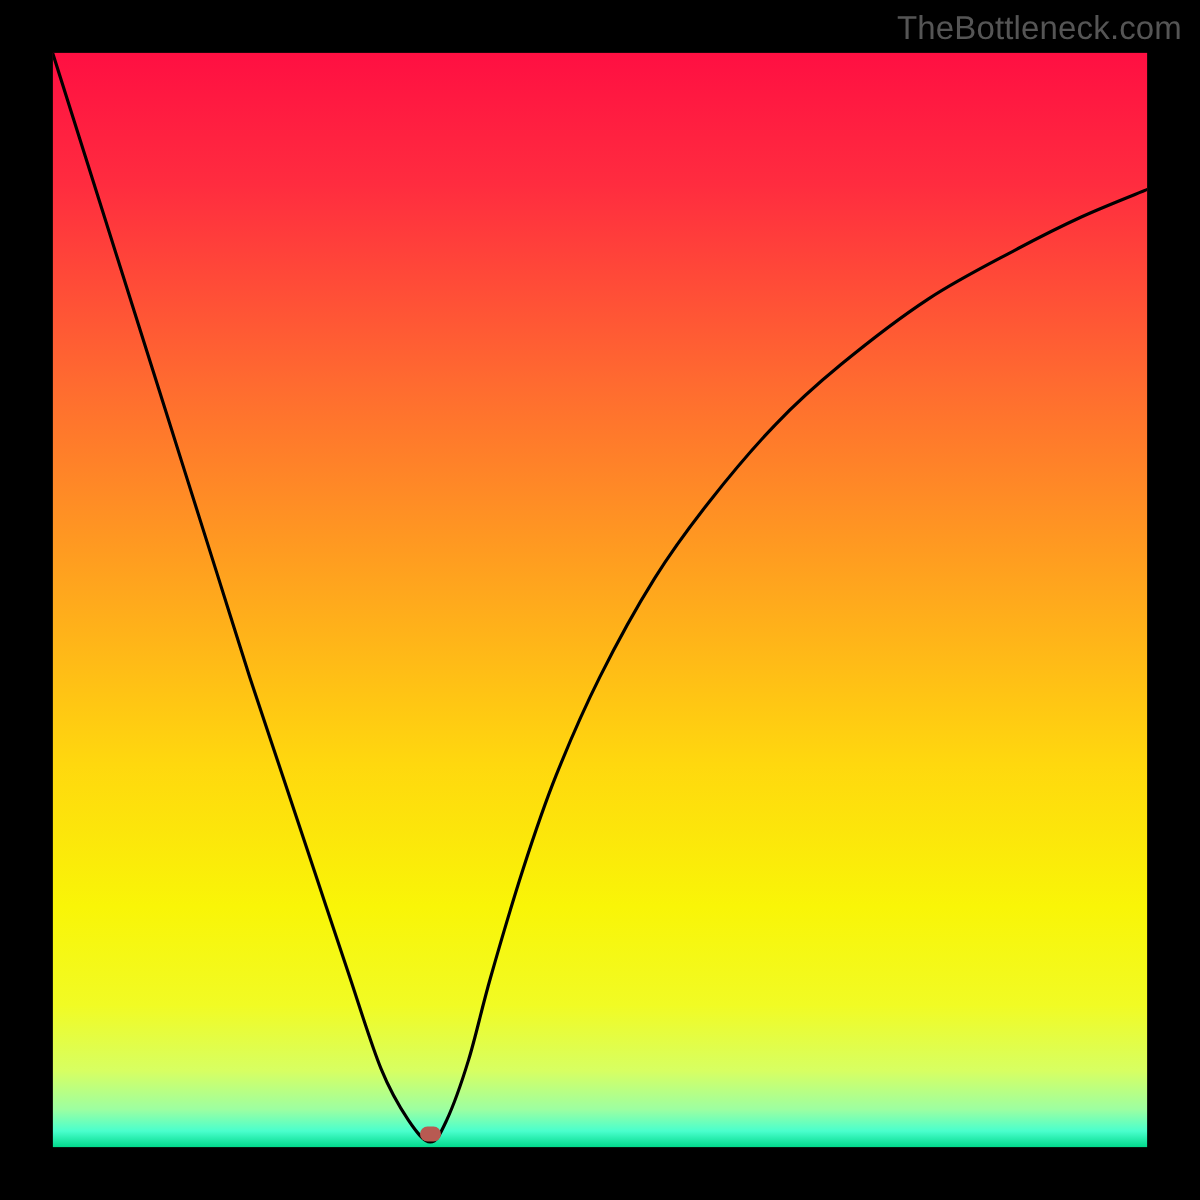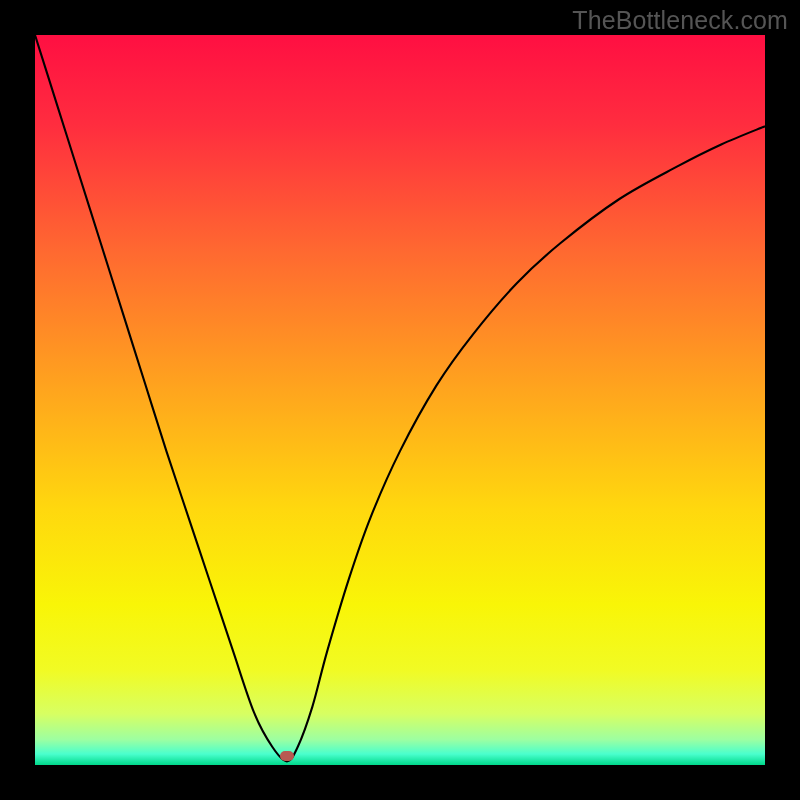--- a/index.html
+++ b/index.html
@@ -46,21 +46,21 @@
     position: absolute;
     width: 14px;
     height: 10px;
     border-radius: 5px;
     transform: translate(-50%, -50%);
   }
   .watermark {
     position: absolute;
     top: 6px;
     right: 12px;
-    font-size: 25px;
+    font-size: 22px;
     font-weight: 400;
     color: #555555;
     letter-spacing: 0.1px;
   }
 </style>
 </head>
 <body>
 
 <div class="frame">
   <div class="plot">

